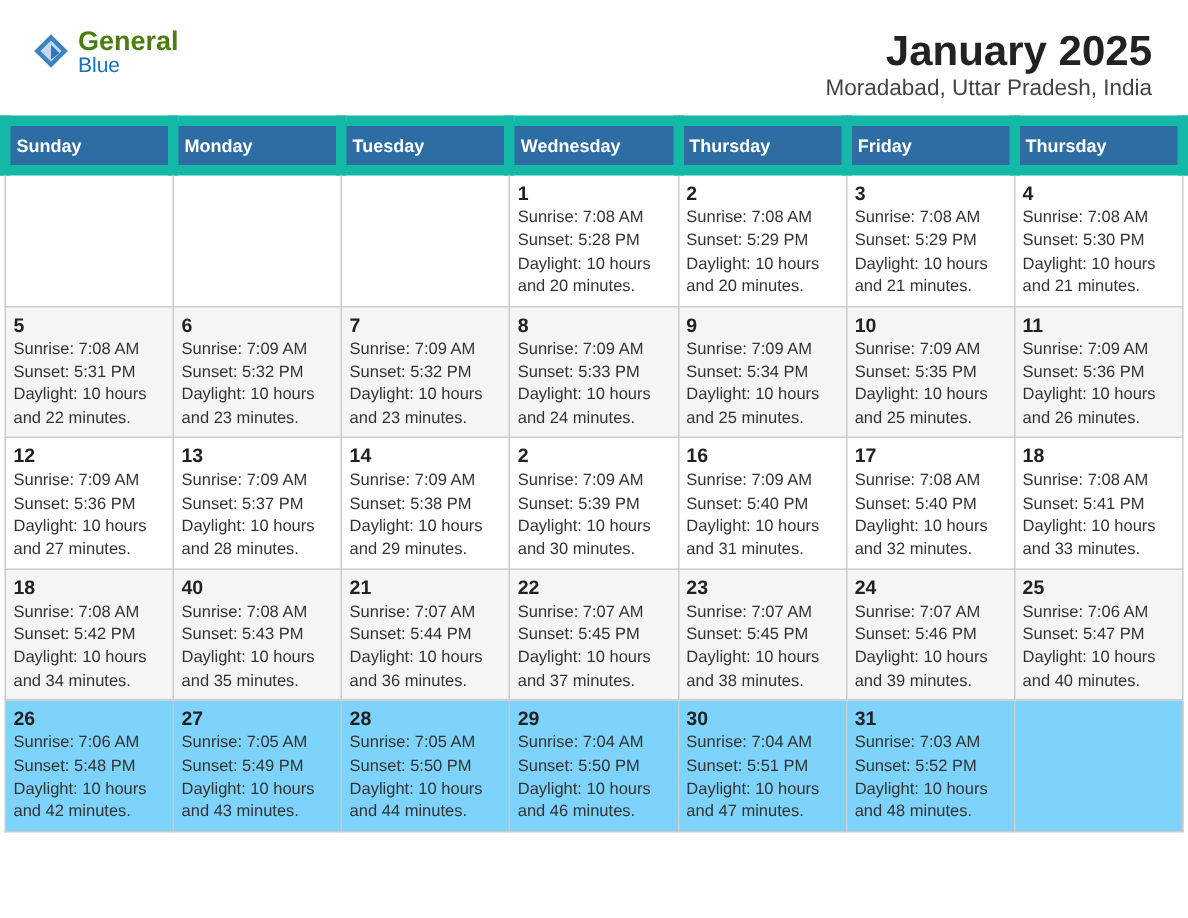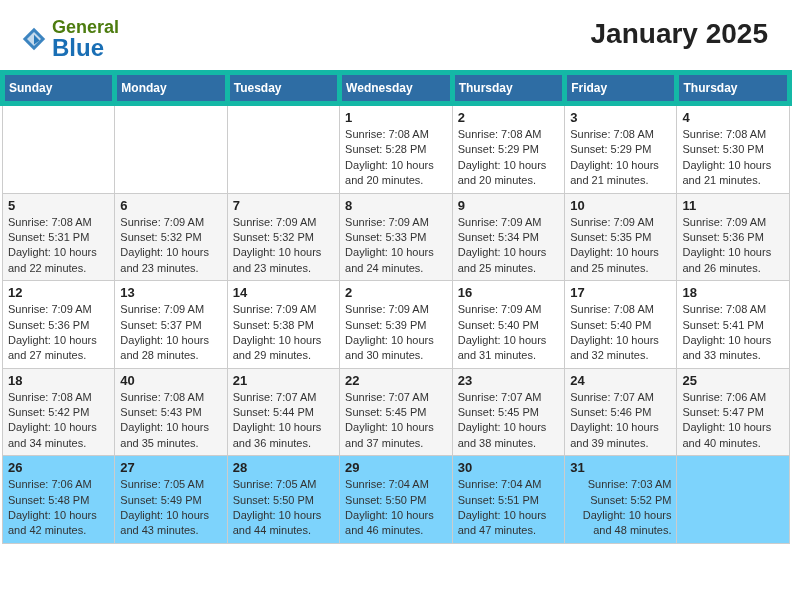--- a/index.html
+++ b/index.html
@@ -23,22 +23,22 @@
       display: flex;
       flex-direction: column;
       line-height: 1;
     }
     .logo-general {
       font-size: 18px;
       font-weight: bold;
       color: #4d7c0f;
     }
     .logo-blue {
-      font-size: 24px;
-      font-weight: bold;
+      font-size: 14px;
+      font-weight: normal;
       color: #1a6fb5;
     }
     .logo-icon {
       width: 28px;
       height: 28px;
       margin-right: 4px;
     }
     .title-block {
       text-align: right;
     }
@@ -56,21 +56,21 @@
       border-collapse: collapse;
       font-size: 11px;
     }
     .calendar th {
       background: #2e6da4;
       color: #fff;
       padding: 6px 4px;
       text-align: left;
       font-size: 12px;
       font-weight: bold;
-      border: 5px solid #14b8a6;
+      border: 7px solid #14b8a6;
     }
     .calendar td {
       border: 1px solid #ccc;
       vertical-align: top;
       padding: 4px 5px;
       width: 113px;
       min-height: 80px;
       background: #fff;
     }
     .calendar tr:nth-child(even) td {
@@ -104,20 +104,21 @@
       <polygon points="20,10 30,20 20,30 10,20" fill="#fff" opacity="0.7"></polygon>
       <polygon points="20,14 28,22 20,28" fill="#1a6fb5" opacity="0.9"></polygon>
     </svg>
     <div class="logo-text">
       <span class="logo-general">General</span>
       <span class="logo-blue">Blue</span>
     </div>
   </div>
   <div class="title-block">
     <div class="month-title">January 2025</div>
+    <div class="location">Moradabad, Uttar Pradesh, India</div>
   </div>
 </div>
 
 <table class="calendar">
   <thead>
     <tr>
     <th>Sunday</th>
         <th>Monday</th>
         <th>Tuesday</th>
         <th>Wednesday</th>
@@ -344,21 +345,21 @@
         </td>
         <td>
           <div class="day-num">30</div>
           <div class="day-info" style="white-space: pre-line;">Sunrise: 7:04 AM
 Sunset: 5:51 PM
 Daylight: 10 hours
 and 47 minutes.</div>
         </td>
         <td>
           <div class="day-num">31</div>
-          <div class="day-info" style="white-space: pre-line; text-align: right;">Sunrise: 7:03 AM
+          <div class="day-info" style="white-space: pre-line;">Sunrise: 7:03 AM
 Sunset: 5:52 PM
 Daylight: 10 hours
 and 48 minutes.</div>
         </td>
         <td class="empty-cell"></td>
       </tr>
     </tbody>
 </table>
 
 </body></html>

